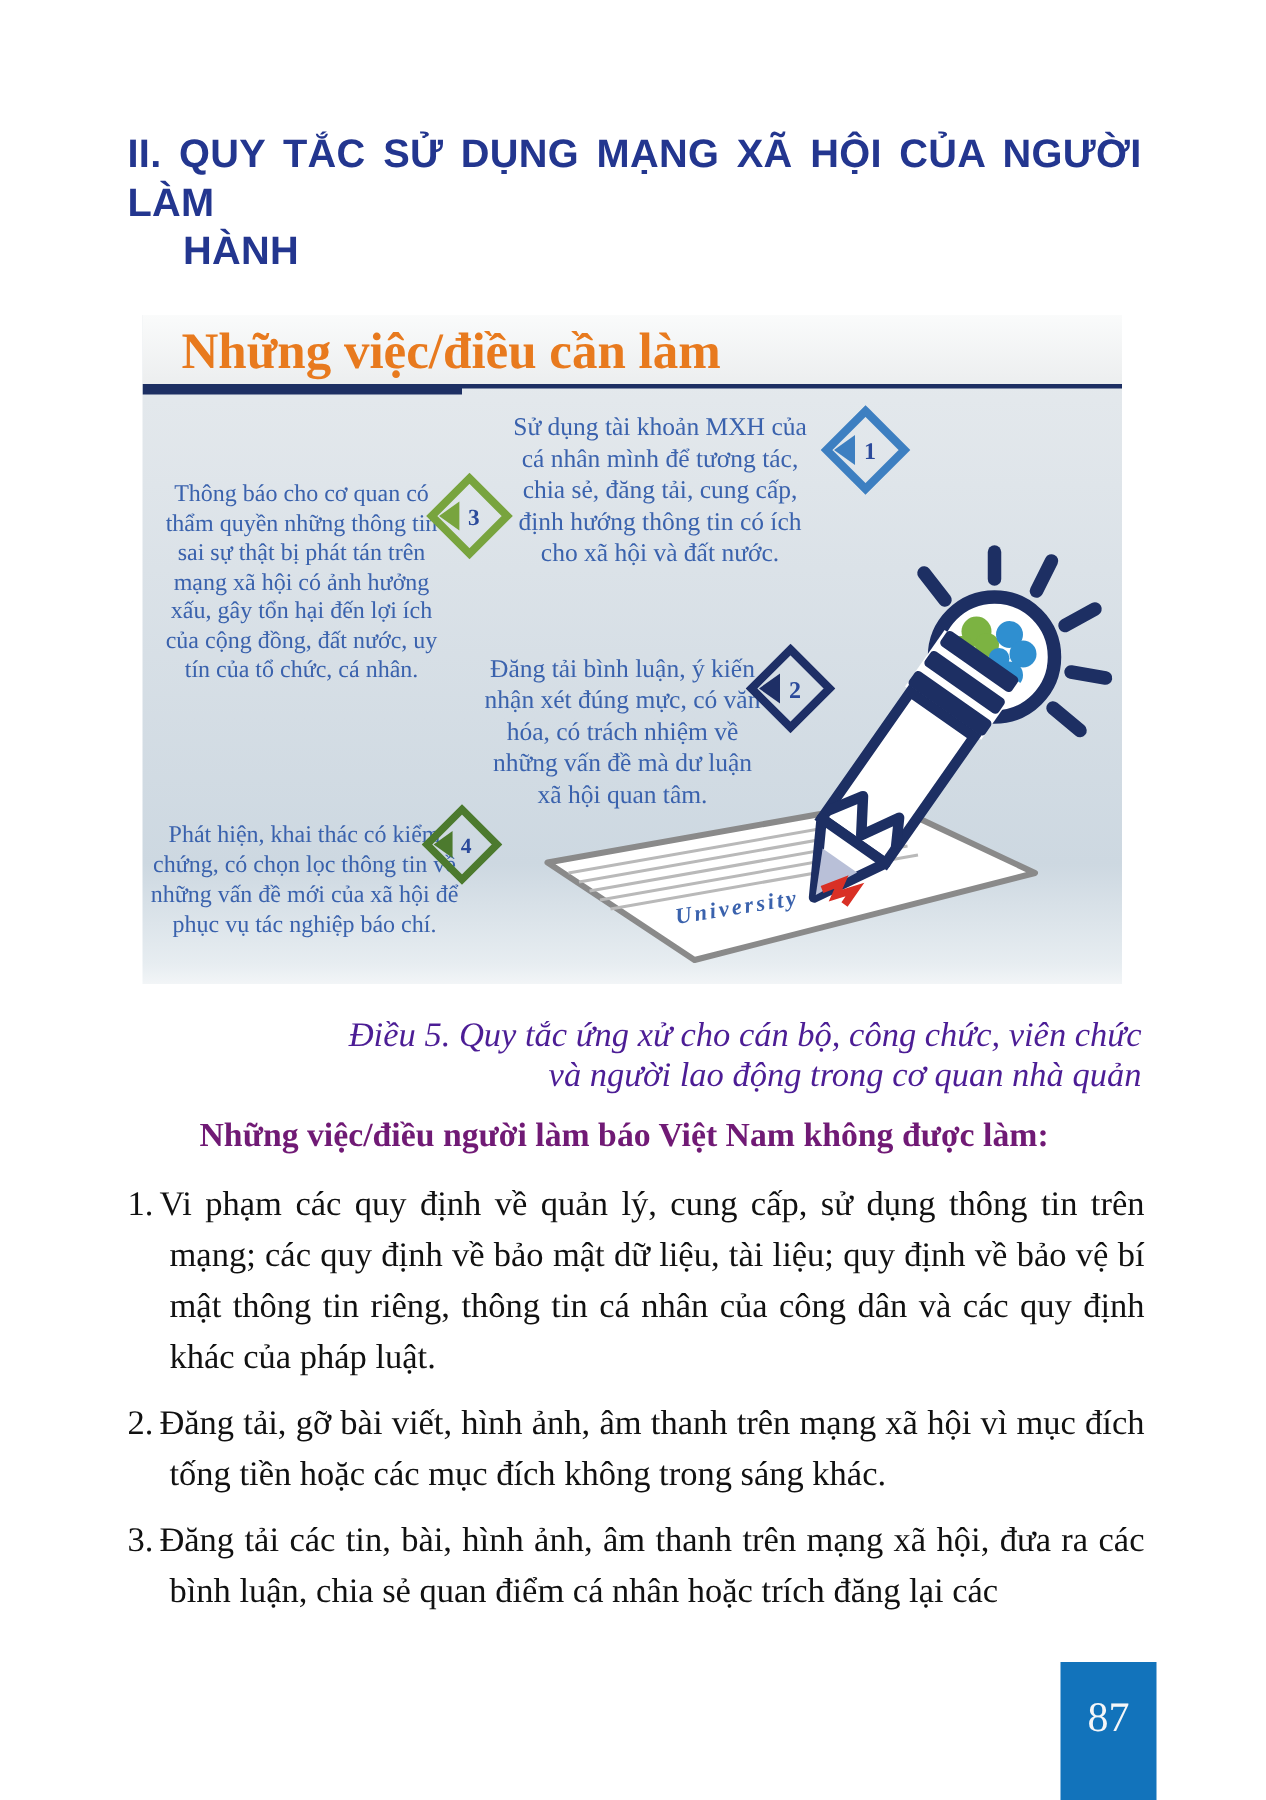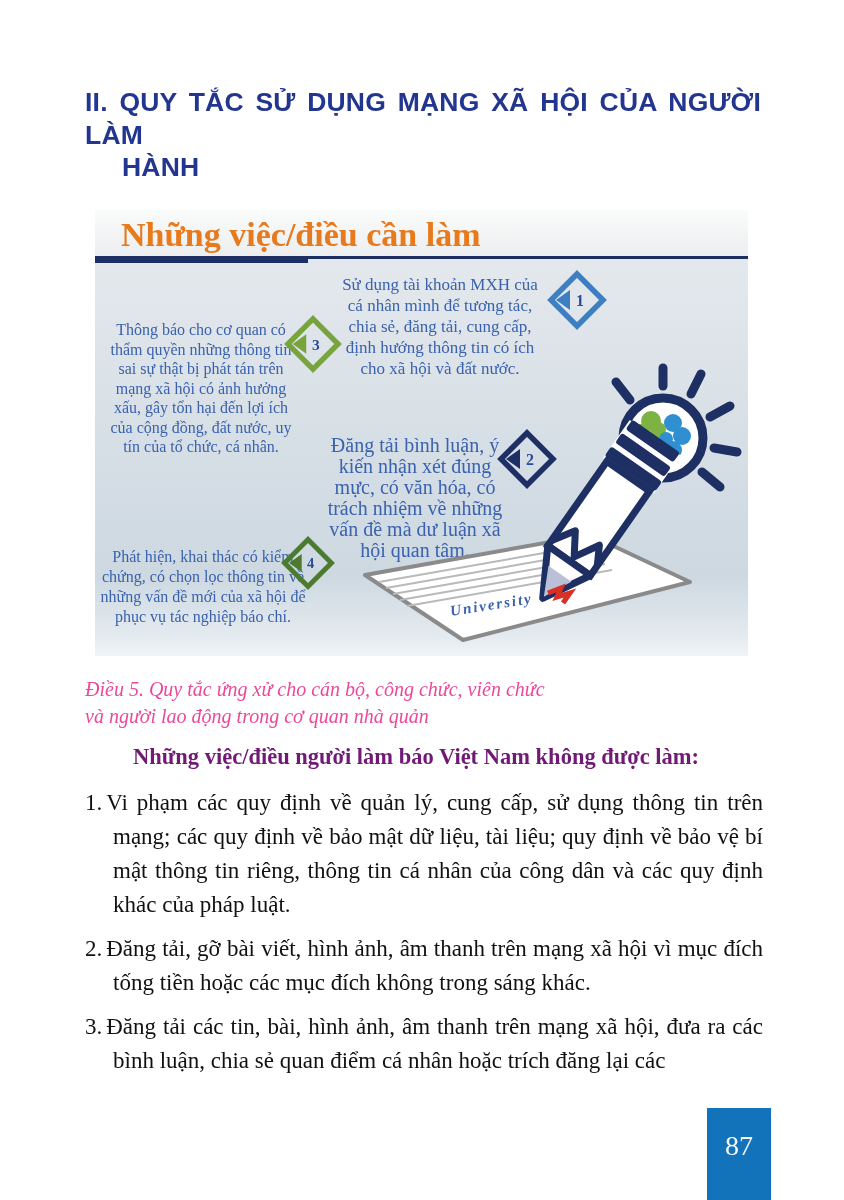--- a/index.html
+++ b/index.html
@@ -37,21 +37,21 @@
   .ig-rule-thick { position:absolute; left:0; top:46px; width:213px; height:7px; background:#1d2f63; }
   .ig-rule-thin  { position:absolute; left:213px; top:46px; width:440px; height:3px; background:#1d2f63; }
 
   .info-text {
     position:absolute;
     font-family:"Liberation Serif", serif; color:#3a62ad;
     text-align:center;
   }
   .it-1 { left:238px; top:64px;  width:214px; font-size:17px; line-height:21px; }
   .it-3 { left:6px;   top:110px; width:200px; font-size:16px;   line-height:19.5px; }
-  .it-2 { left:226px; top:225px; width:188px; font-size:20px; line-height:21px; }
+  .it-2 { left:226px; top:225px; width:188px; font-size:17px; line-height:21px; }
   .it-4 { left:4px;   top:337px; width:208px; font-size:16px;   line-height:20px; }
 
   .diamond { position:absolute; }
   .d1 { left:452px; top:60px;  width:60px; height:60px; }
   .d2 { left:402px; top:219px; width:60px; height:60px; }
   .d3 { left:189px; top:105px; width:58px; height:58px; }
   .d4 { left:186px; top:326px; width:54px; height:54px; }
   .diamond text {
     font-family:"Liberation Serif", serif; font-weight:bold; font-size:16px;
     fill:#2b4a9b; text-anchor:middle;
@@ -59,21 +59,21 @@
 
   .illus { position:absolute; left:260px; top:150px; width:393px; height:296px; }
   .uni-text {
     font-family:"Liberation Serif", serif; font-style:italic; font-weight:bold;
     font-size:15px; fill:#3a62ad; letter-spacing:2px;
   }
 
   
   .caption {
     position:absolute; left:85px; top:676px; width:676px;
-    font-style:italic; font-size:20px; line-height:27px; text-align:left; color:#ec4899;
+    font-style:italic; font-size:23px; line-height:27px; text-align:right; color:#4c1d95;
   }
 
   
   .subheading {
     position:absolutes; position:absolute; left:85px; top:744px; width:676px;
     font-weight:bold; font-size:22.5px; color:#701a75; text-indent:48px;
   }
 
   
   .rules { position:absolute; left:85px; top:786px; width:678px; }

